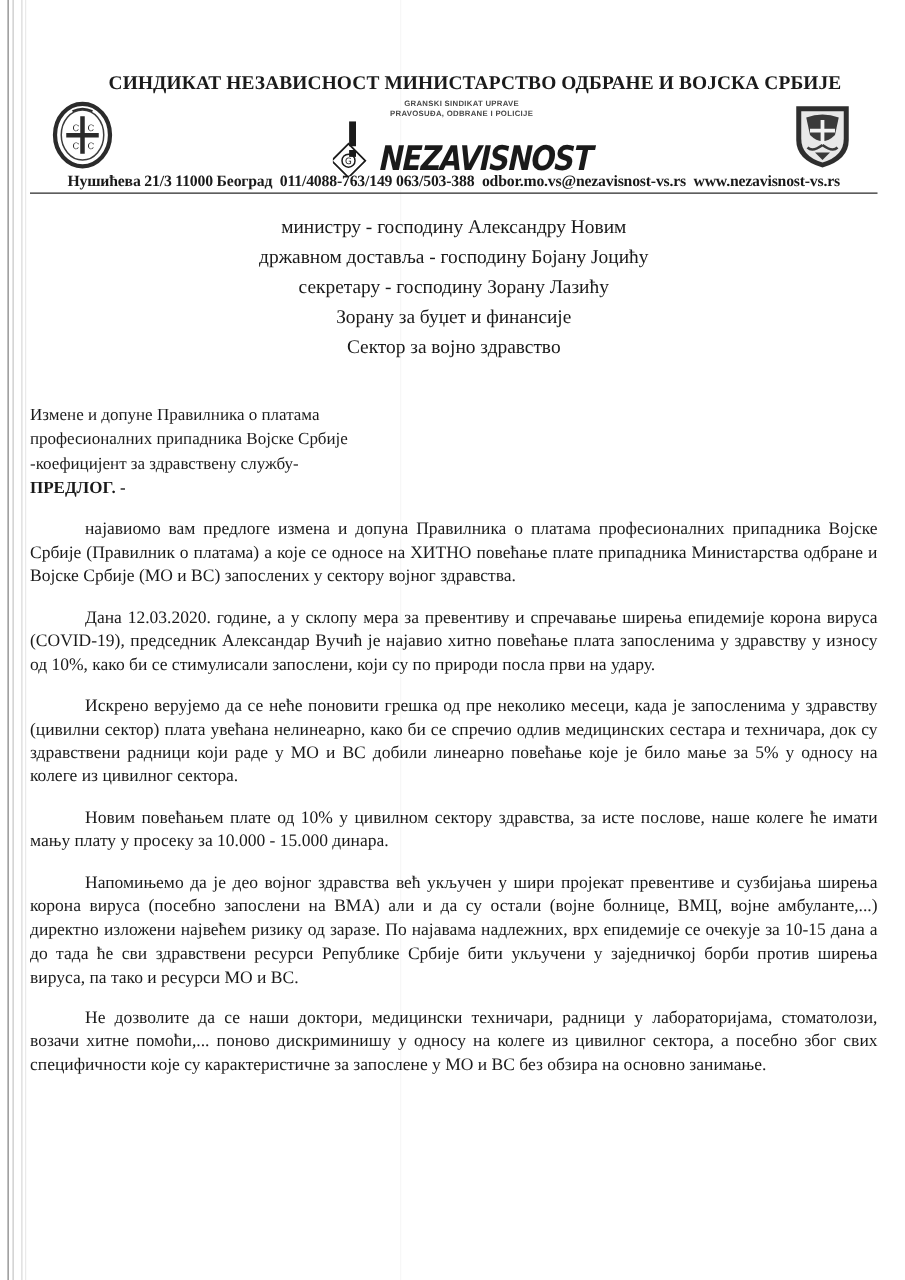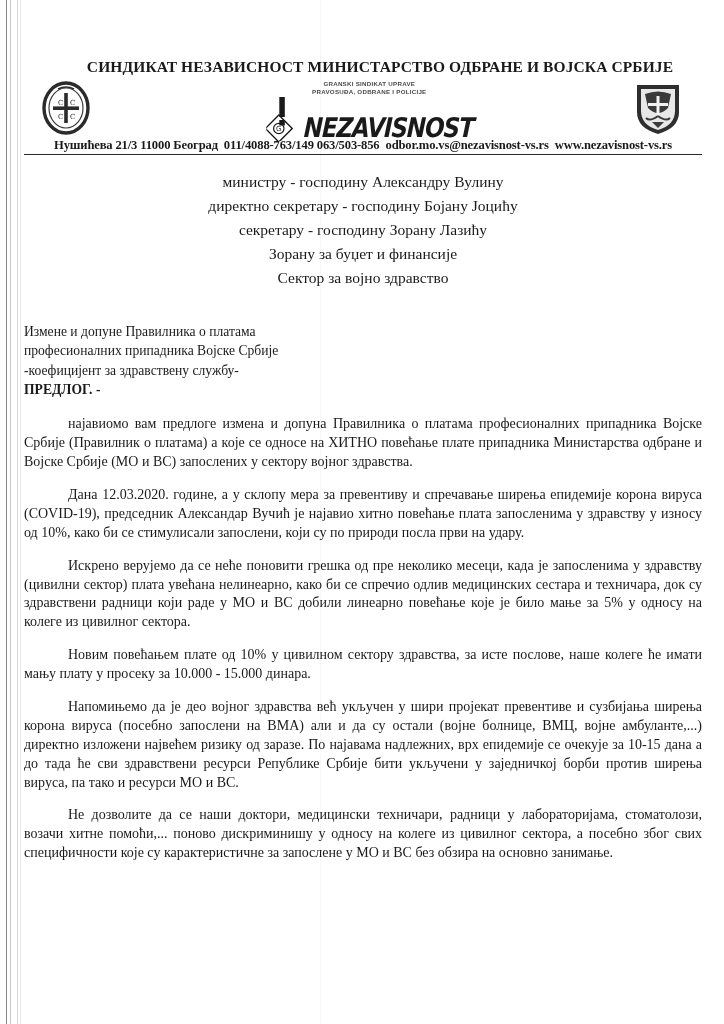--- a/index.html
+++ b/index.html
@@ -213,28 +213,28 @@
           <path d="M9 7 H43 V29 Q43 43 26 48 Q9 43 9 29 Z" fill="#e8e8e8"></path>
           <path d="M13 12 q13 -5 26 0 l-3 14 q-10 10 -20 0 Z" fill="#3a3a3a"></path>
           <rect x="24.5" y="14" width="3" height="20" fill="#f2f2f2"></rect>
           <rect x="16" y="21" width="20" height="3" fill="#f2f2f2"></rect>
           <path d="M26 34 q-8 6 -12 2 M26 34 q8 6 12 2" fill="none" stroke="#3a3a3a" stroke-width="2"></path>
           <path d="M20 40 h12 l-6 6 Z" fill="#3a3a3a"></path>
         </svg>
       </div>
 
       <div class="contact-line">
-        <span>Нушићева 21/3 11000 Београд  011/4088-763/149 063/503-856  odbor.mo.vs@nezavisnost-vs.rs  www.nezavisnost-vs.rs</span>
+        <span>Нушићева 21/3 11000 Београд  011/4088-763/149 063/503-388  odbor.mo.vs@nezavisnost-vs.rs  www.nezavisnost-vs.rs</span>
       </div>
     </div>
 
 
     <div class="addressee">
-      <div>министру - господину Александру Вулину</div>
-      <div>директно секретару - господину Бојану Јоцићу</div>
+      <div>министру - господину Александру Новим</div>
+      <div>државном доставља - господину Бојану Јоцићу</div>
       <div>секретару - господину Зорану Лазићу</div>
       <div>Зорану за буџет и финансије</div>
       <div>Сектор за војно здравство</div>
     </div>
 
     <div class="subject">
       <div>Измене и допуне Правилника о платама</div>
       <div>професионалних припадника Војске Србије</div>
       <div>-коефицијент за здравствену службу-</div>
       <div class="strong">ПРЕДЛОГ. -</div>

